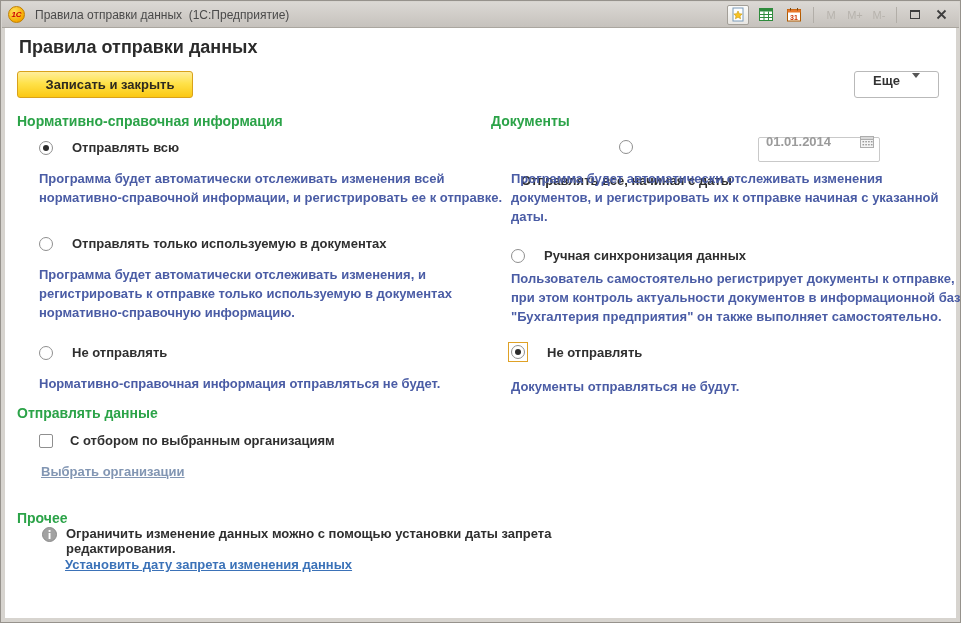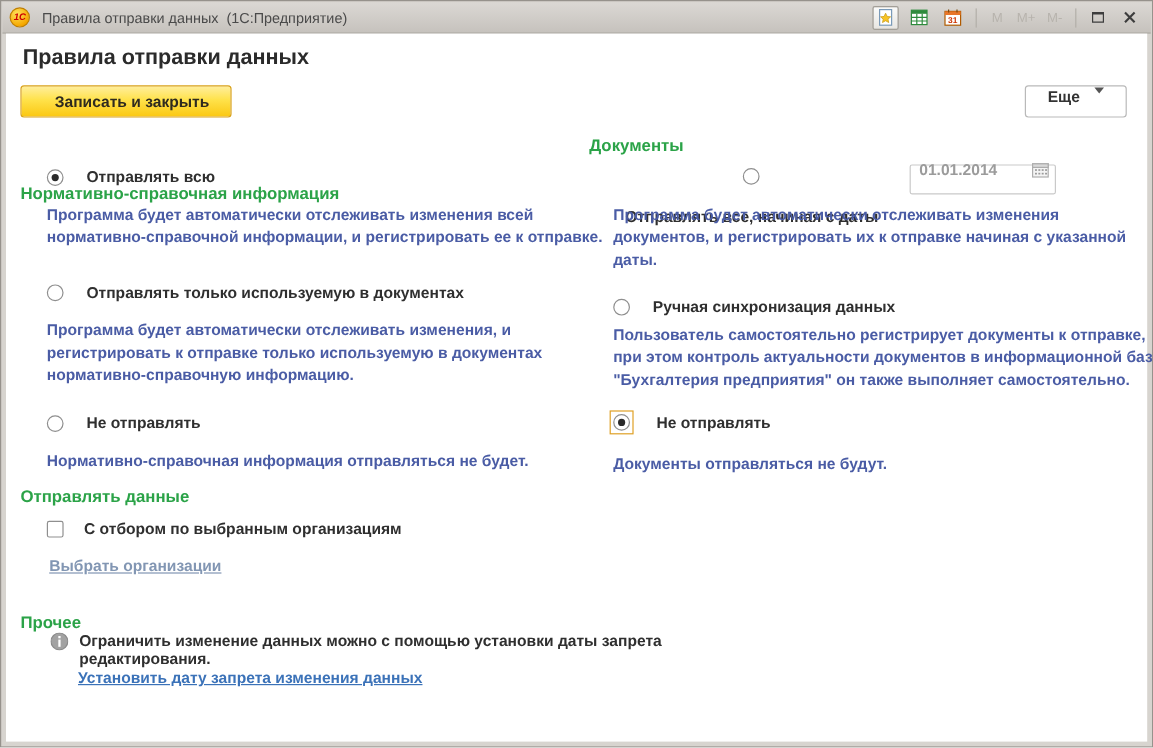--- a/index.html
+++ b/index.html
@@ -116,21 +116,21 @@
 
     <div class="abs page-title" style="left:14px;top:9px;">Правила отправки данных</div>
 
     <button class="abs btn-save" style="left:12px;top:43px;padding-left:16px;">Записать и закрыть</button>
 
     <button class="abs btn-more" style="left:849px;top:43px;">
       <span>Еще</span>
       <span class="caret"></span>
     </button>
 
-    <div class="abs sect-h" style="left:12px;top:85px;margin-top:40px;">Нормативно-справочная информация</div>
+    <div class="abs sect-h" style="left:12px;top:85px;">Нормативно-справочная информация</div>
 
     <div class="abs opt" style="left:34px;top:112px;">
       <span class="radio checked"></span>
       <span class="opt-label">Отправлять всю</span>
     </div>
     <div class="abs desc" style="left:34px;top:141px;width:470px;">Программа будет автоматически отслеживать изменения всей
 нормативно-справочной информации, и регистрировать ее к отправке.</div>
 
     <div class="abs opt" style="left:34px;top:208px;">
       <span class="radio"></span>

